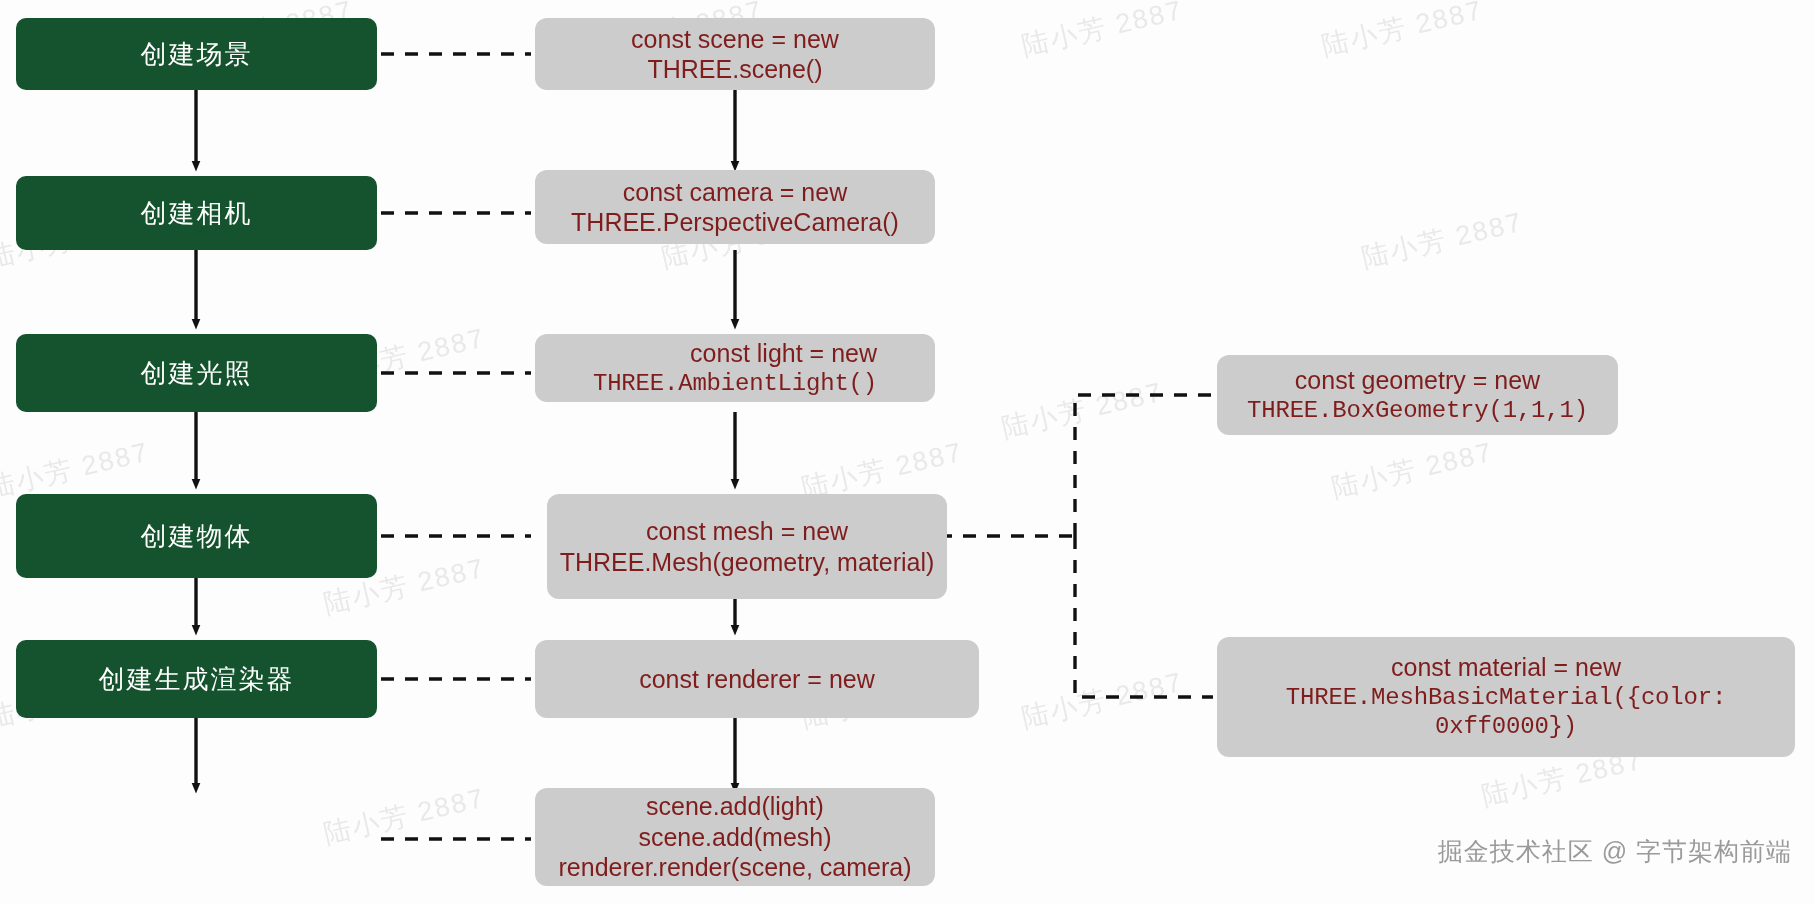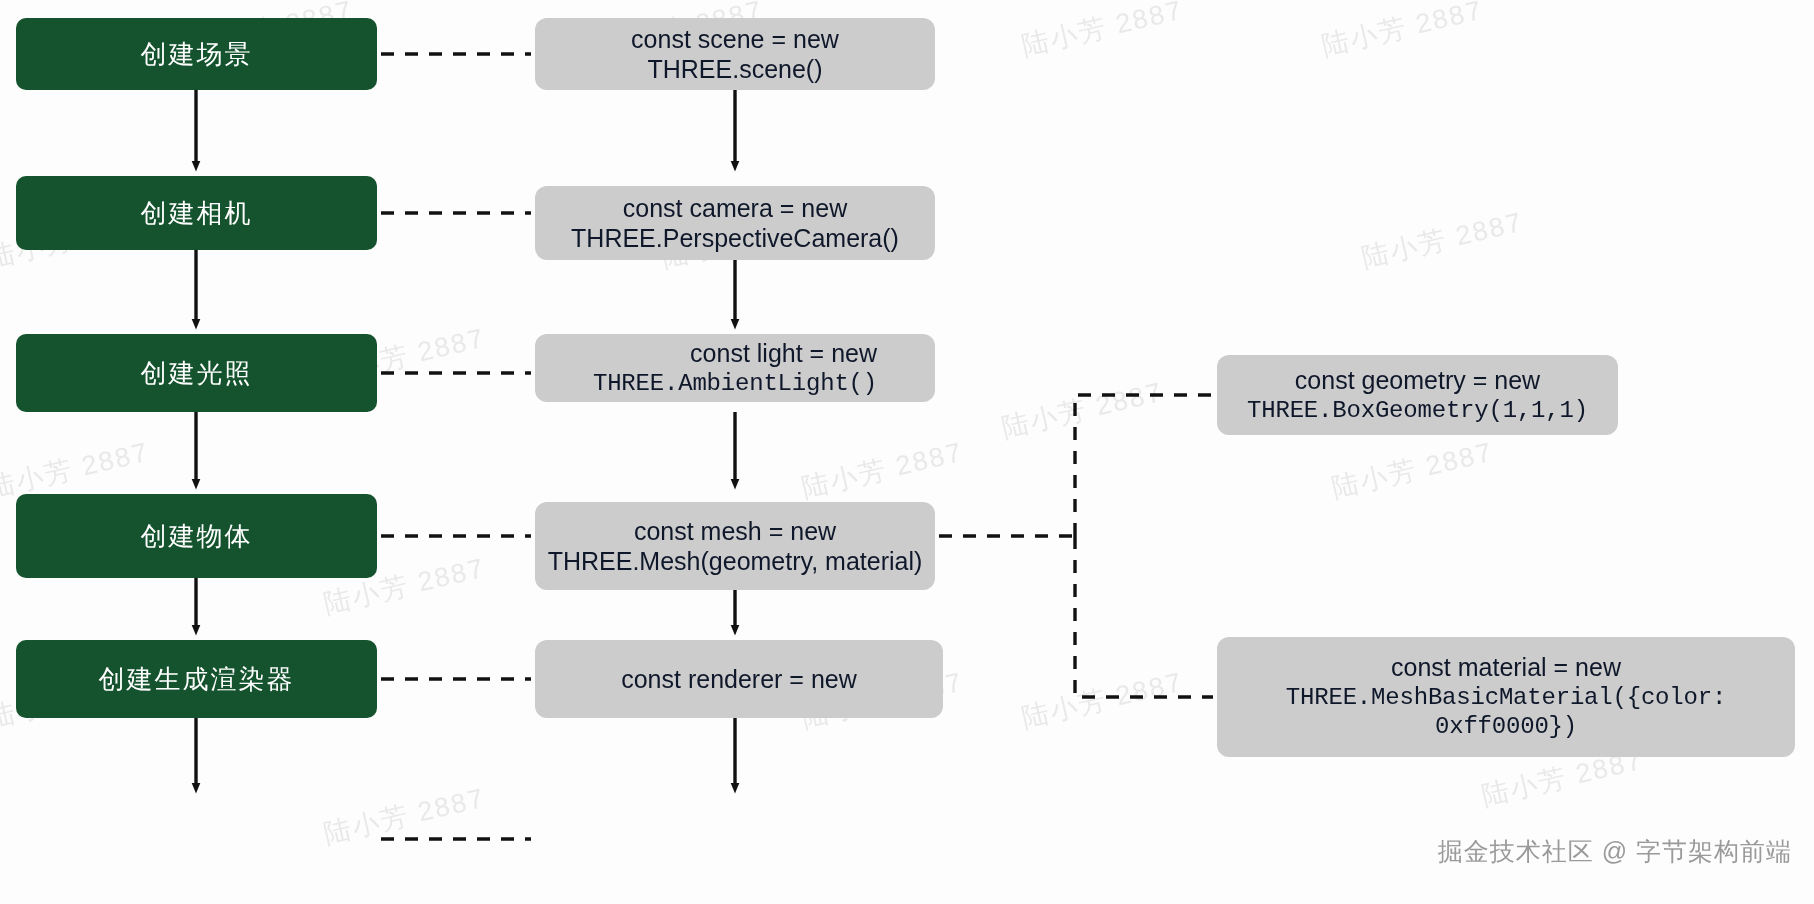--- a/index.html
+++ b/index.html
@@ -64,21 +64,21 @@
     background: #14532d;
     border-radius: 10px;
     color: #ffffff;
     font-size: 26px;
     letter-spacing: 2px;
     font-family: "Liberation Sans", sans-serif;
   }
   .node.code {
     background: #cccccc;
     border-radius: 12px;
-    color: #0f172a;
+    color: #7f1d1d;
     font-size: 25px;
     line-height: 1.22;
     font-family: "Liberation Sans", sans-serif;
     padding: 20px 10px;
   }
   .node.code .ln { display: block; }
   .node.code .mono {
     font-family: "Liberation Mono", "DejaVu Sans Mono", monospace;
     font-size: 24px;
     letter-spacing: -0.2px;
@@ -177,41 +177,48 @@
   </div>
   <div class="node step" style="left:16px;  top:640px; width:361px; height:78px;">
     <span>创建生成渲染器</span>
   </div>
 
   <div class="node code" style="left:535px; top:18px;  width:400px; height:72px;">
       <div>
         <span class="ln">const scene = new THREE.scene()</span>
       </div>
     </div>
-  <div class="node code" style="left:535px; top:186px; width:400px; height:74px;">
+  <div class="node code" style="left:535px; top:170px; width:400px; height:74px;">
       <div>
         <span class="ln">const camera = new</span>
         <span class="ln">THREE.PerspectiveCamera()</span>
       </div>
     </div>
   <div class="node code" style="left:535px; top:334px; width:400px; height:68px;text-align:right;">
       <div>
         <span class="ln">const light = new</span>
         <span class="ln mono">THREE.AmbientLight()</span>
       </div>
     </div>
-  <div class="node code" style="left:535px; top:494px; width:400px; height:88px;margin-top:8px;">
+  <div class="node code" style="left:547px; top:494px; width:400px; height:105px;">
       <div>
         <span class="ln">const mesh = new</span>
         <span class="ln">THREE.Mesh(geometry, material)</span>
       </div>
     </div>
-  <div class="node code" style="left:535px; top:640px; width:408px; height:78px;">
+  <div class="node code" style="left:535px; top:640px; width:444px; height:78px;">
       <div>
         <span class="ln">const renderer = new</span>
+      </div>
+    </div>
+  <div class="node code" style="left:535px; top:788px; width:400px; height:98px;">
+      <div>
+        <span class="ln">scene.add(light)</span>
+        <span class="ln">scene.add(mesh)</span>
+        <span class="ln">renderer.render(scene, camera)</span>
       </div>
     </div>
 
   <div class="node code" style="left:1217px; top:355px; width:401px; height:80px;">
       <div>
         <span class="ln">const geometry = new</span>
         <span class="ln mono">THREE.BoxGeometry(1,1,1)</span>
       </div>
     </div>
   <div class="node code" style="left:1217px; top:637px; width:578px; height:120px;">

